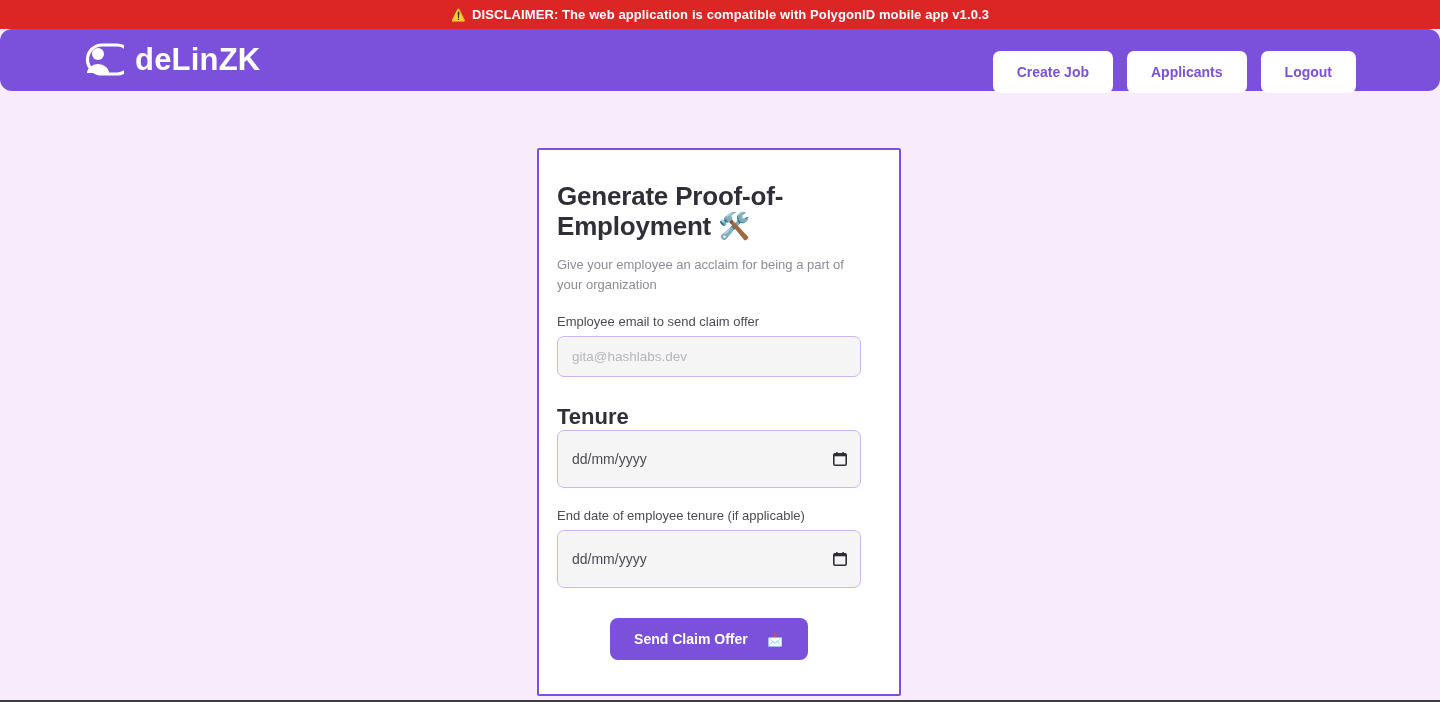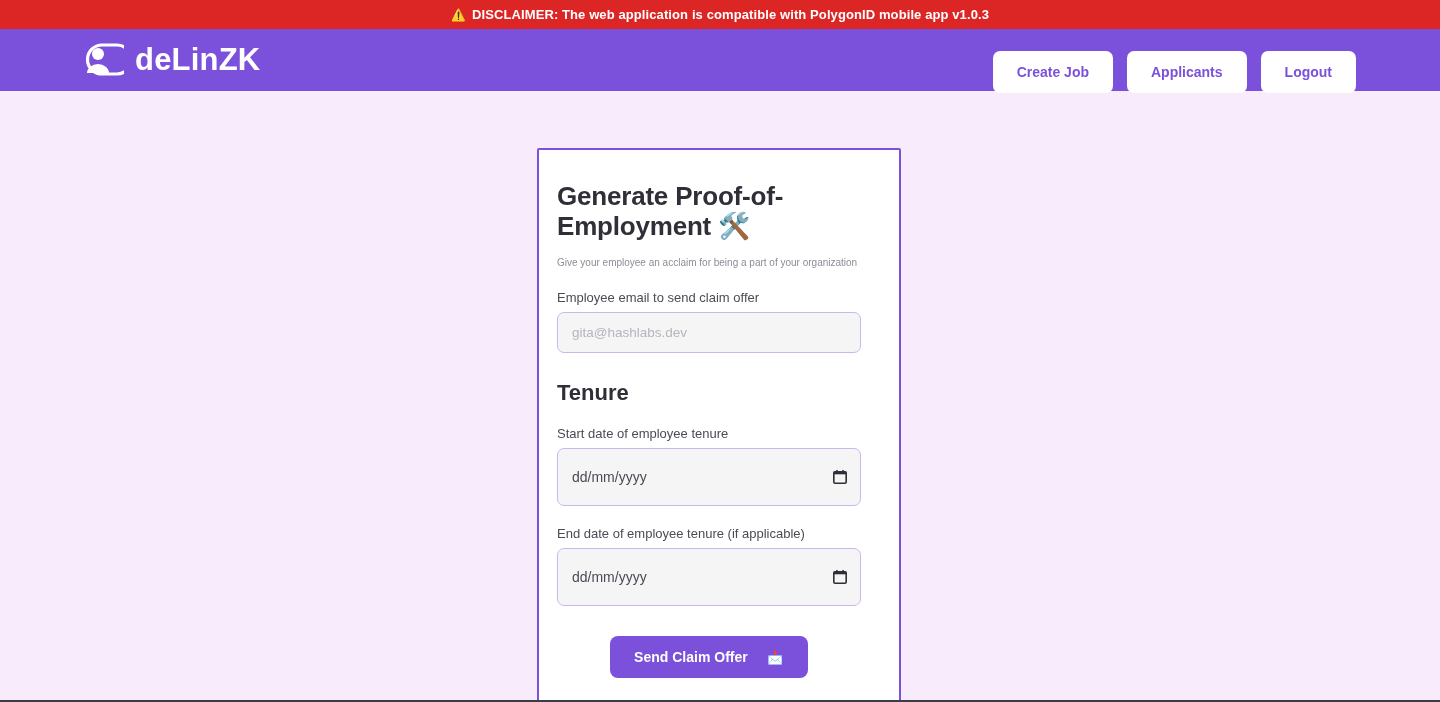--- a/index.html
+++ b/index.html
@@ -32,20 +32,21 @@
   .disclaimer-icon { font-size: 12px; line-height: 1; }
 
   
   .navbar {
     height: 62px;
     background: #7b51db;
     display: flex;
     align-items: center;
     justify-content: space-between;
     padding: 0 84px;
+    border-radius: 12px;
   }
   .brand {
     display: flex;
     align-items: center;
     gap: 11px;
   }
   .brand-logo { width: 40px; height: 34px; display: block; }
   .brand-name {
     color: #ffffff;
     font-size: 31px;
@@ -87,21 +88,21 @@
 
   .card-title {
     font-size: 26px;
     font-weight: 700;
     color: #2f2f37;
     line-height: 1.17;
     letter-spacing: -.2px;
   }
   .card-subtitle {
     margin-top: 13px;
-    font-size: 10px;
+    font-size: 13px;
     color: #8c8c96;
     line-height: 1.52;
   }
 
   .field-label {
     display: block;
     margin-top: 20px;
     margin-bottom: 7px;
     font-size: 13px;
     color: #4b4b55;
@@ -216,21 +217,20 @@
   <div class="card">
 
     <h1 class="card-title">Generate Proof-of-Employment 🛠️</h1>
     <p class="card-subtitle">Give your employee an acclaim for being a part of your organization</p>
 
     <label class="field-label">Employee email to send claim offer</label>
     <input class="text-input" type="email" placeholder="gita@hashlabs.dev" style="">
 
     <h2 class="section-title">Tenure</h2>
 
-    <label class="field-label">Start date of employee tenure</label>
     <div class="date-wrap">
       <div class="date-input">
         <span class="date-placeholder">dd/mm/yyyy</span>
       </div>
       <svg class="calendar-icon" viewBox="0 0 14 15">
         <rect x="0.8" y="2.2" width="12.4" height="11.6" rx="1.2" fill="none" stroke="#2f2f37" stroke-width="1.6"></rect>
         <rect x="3.2" y="0.4" width="1.5" height="3.2" fill="#2f2f37"></rect>
         <rect x="9.3" y="0.4" width="1.5" height="3.2" fill="#2f2f37"></rect>
         <rect x="0.8" y="2.2" width="12.4" height="2.6" fill="#2f2f37"></rect>
       </svg>

